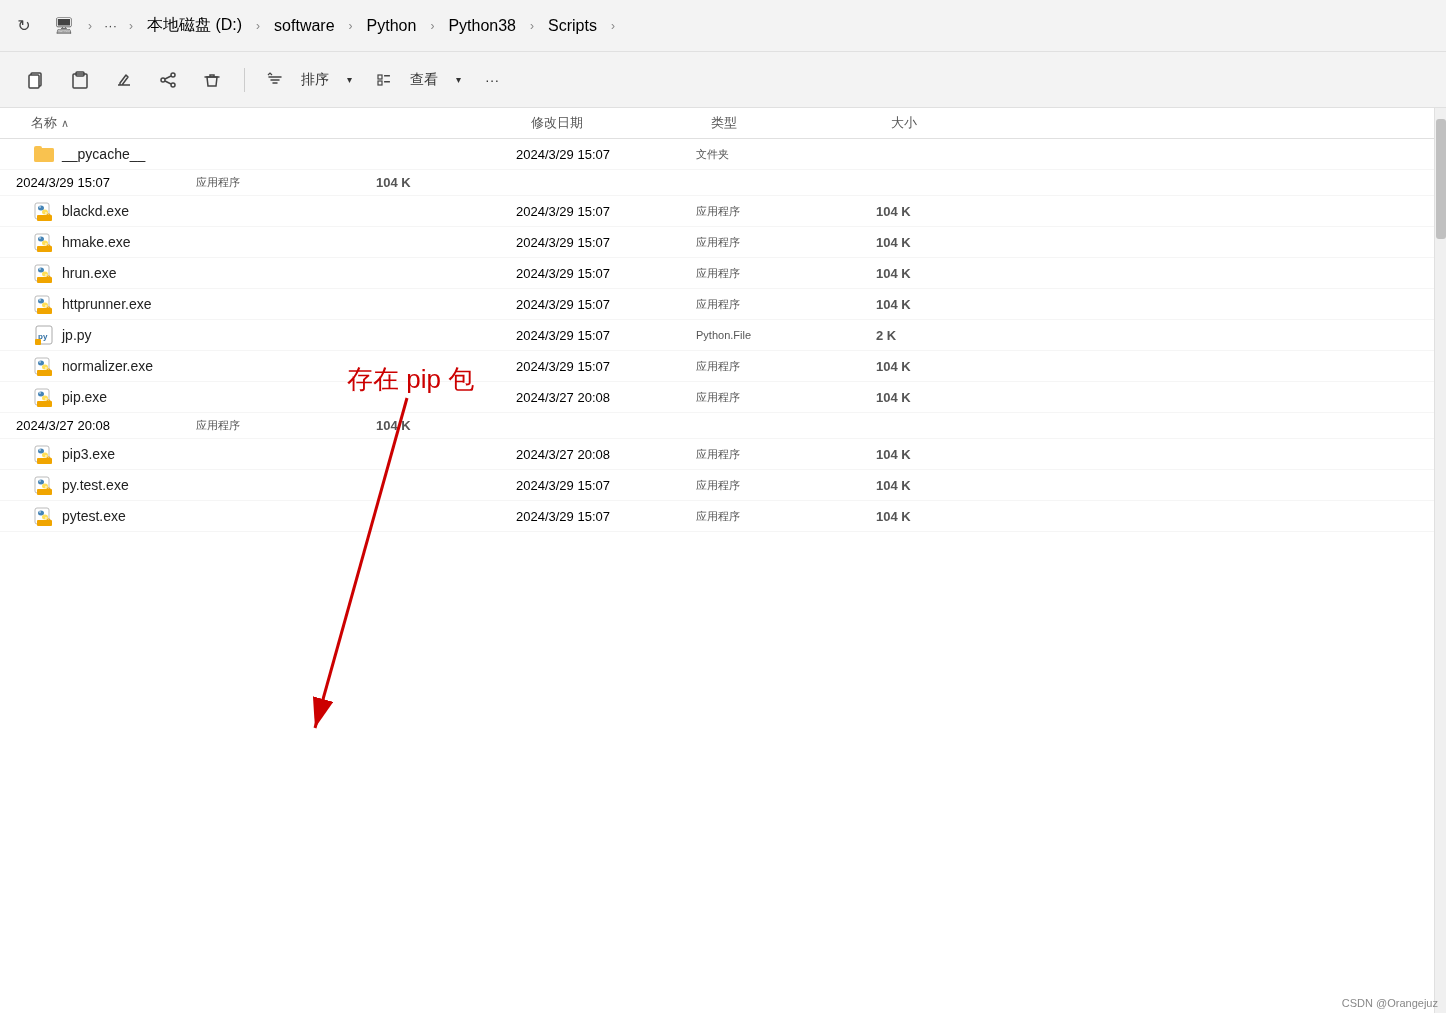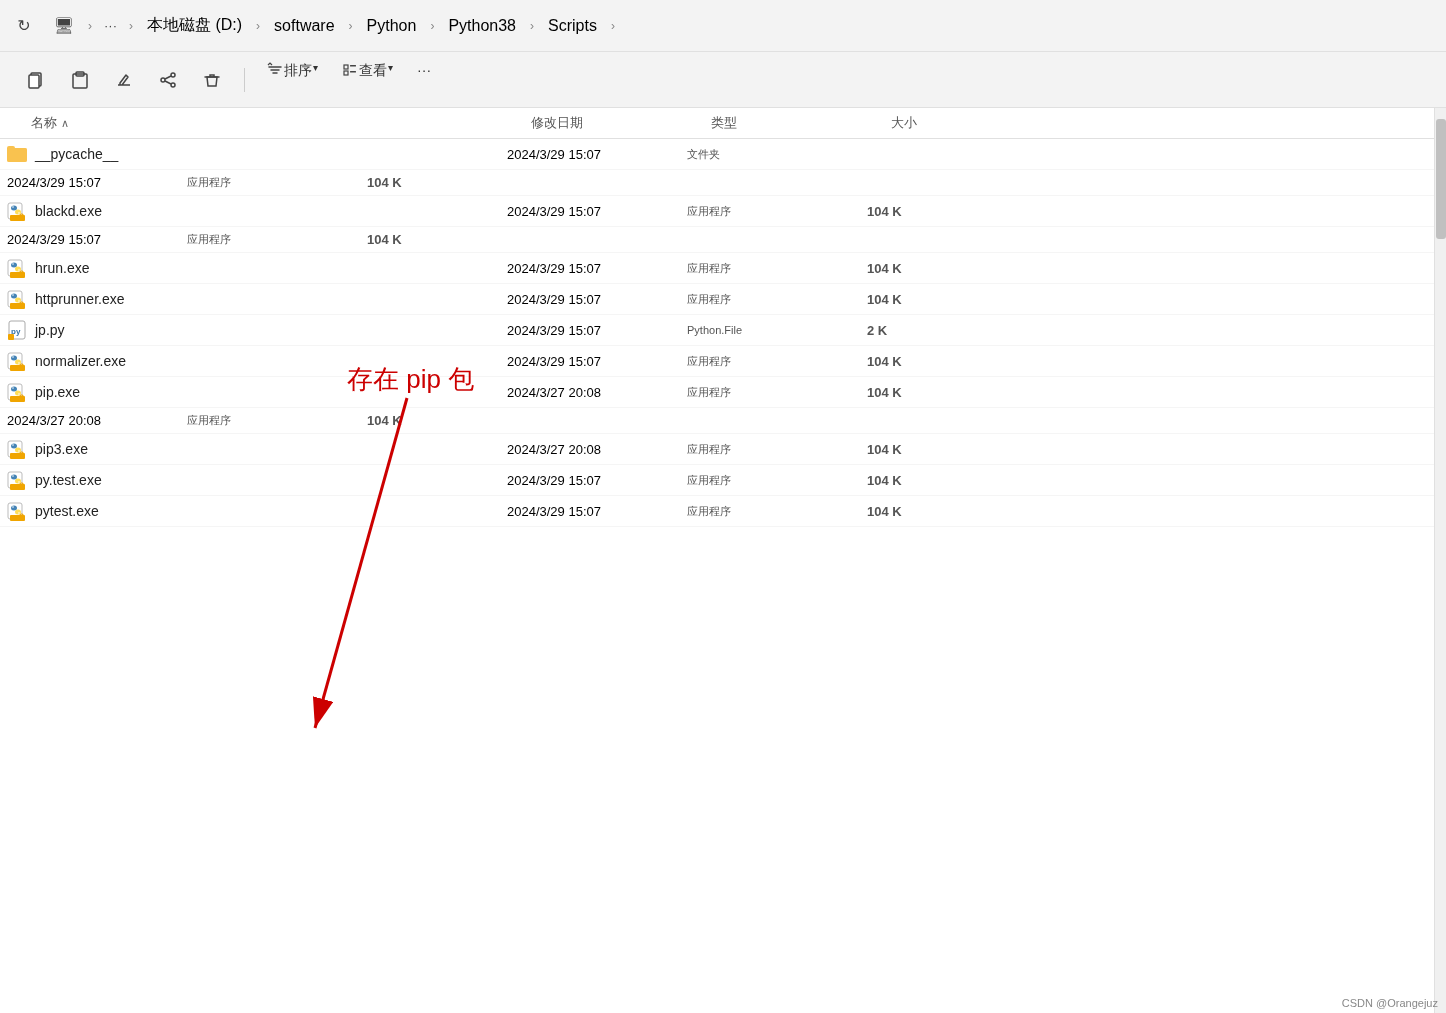--- a/index.html
+++ b/index.html
@@ -70,21 +70,22 @@
     .tool-separator {
       width: 1px;
       height: 24px;
       background: #ccc;
       margin: 0 8px;
     }
     .tool-text-btn {
       height: 36px;
       padding: 0 10px;
       display: flex;
-      gap: 1px;
+      align-items: center;
+      gap: 18px;
       border-radius: 4px;
       cursor: pointer;
       color: #333;
       font-size: 14px;
     }
 
     
     .main {
       display: flex;
       height: calc(1013px - 52px - 56px);
@@ -111,40 +112,41 @@
       z-index: 10;
     }
     .col-name { width: 500px; display: flex; align-items: center; gap: 4px; }
     .col-date { width: 180px; }
     .col-type { width: 180px; }
     .col-size { flex: 1; }
 
     .file-row {
       display: flex;
       align-items: center;
-      padding: 5px 7px;
+      padding: 5px 16px;
       font-size: 14px;
       cursor: pointer;
       color: #222;
       border-bottom: 1px solid #f5f5f5;
     }
 
     .file-name {
       width: 500px;
       display: flex;
       align-items: center;
       gap: 8px;
     }
     .file-icon {
       width: 20px;
       height: 20px;
       flex-shrink: 0;
       display: flex;
       align-items: flex-start;
       justify-content: center;
+      margin-left: 18px;
     }
     .file-date { width: 180px; color: #000000; font-size: 13px; }
     .file-type { width: 180px; color: #555; font-size: 11px; }
     .file-size { flex: 1; color: #555; font-size: 13px; font-weight: bold; }
 
     
     .annotation-layer {
       position: absolute;
       top: 0;
       left: 0;
@@ -332,20 +334,37 @@
         <rect x="13" y="13" width="3" height="2" rx="1" fill="none" stroke="#f0a500" stroke-width="1.2"></rect>
       </svg>
         </div>
         <span>blackd.exe</span>
       </div>
       <div class="file-date">2024/3/29 15:07</div>
       <div class="file-type">应用程序</div>
       <div class="file-size">104 K</div>
     </div>
         <div class="file-row">
+      <div class="file-name">
+        <div class="file-icon">
+          <svg width="20" height="20" viewBox="0 0 20 20">
+        <rect x="1" y="2" width="14" height="16" rx="2" fill="white" stroke="#bbb" stroke-width="1"></rect>
+        <rect x="3" y="14" width="12" height="6" rx="1" fill="#f0a500"></rect>
+
+        <ellipse cx="7" cy="7" rx="3" ry="2.5" fill="#4584b6"></ellipse>
+        <ellipse cx="11" cy="11" rx="3" ry="2.5" fill="#ffde57"></ellipse>
+        <circle cx="6" cy="6" r="0.8" fill="white"></circle>
+        <circle cx="12" cy="12" r="0.8" fill="white"></circle>
+
+        <rect x="11" y="14" width="7" height="6" rx="1" fill="#f0a500"></rect>
+        <rect x="13" y="13" width="3" height="2" rx="1" fill="none" stroke="#f0a500" stroke-width="1.2"></rect>
+      </svg>
+        </div>
+        <span>hmake.exe</span>
+      </div>
       <div class="file-date">2024/3/29 15:07</div>
       <div class="file-type">应用程序</div>
       <div class="file-size">104 K</div>
     </div>
         <div class="file-row">
       <div class="file-name">
         <div class="file-icon">
           <svg width="20" height="20" viewBox="0 0 20 20">
         <rect x="1" y="2" width="14" height="16" rx="2" fill="white" stroke="#bbb" stroke-width="1"></rect>
         <rect x="3" y="14" width="12" height="6" rx="1" fill="#f0a500"></rect>

